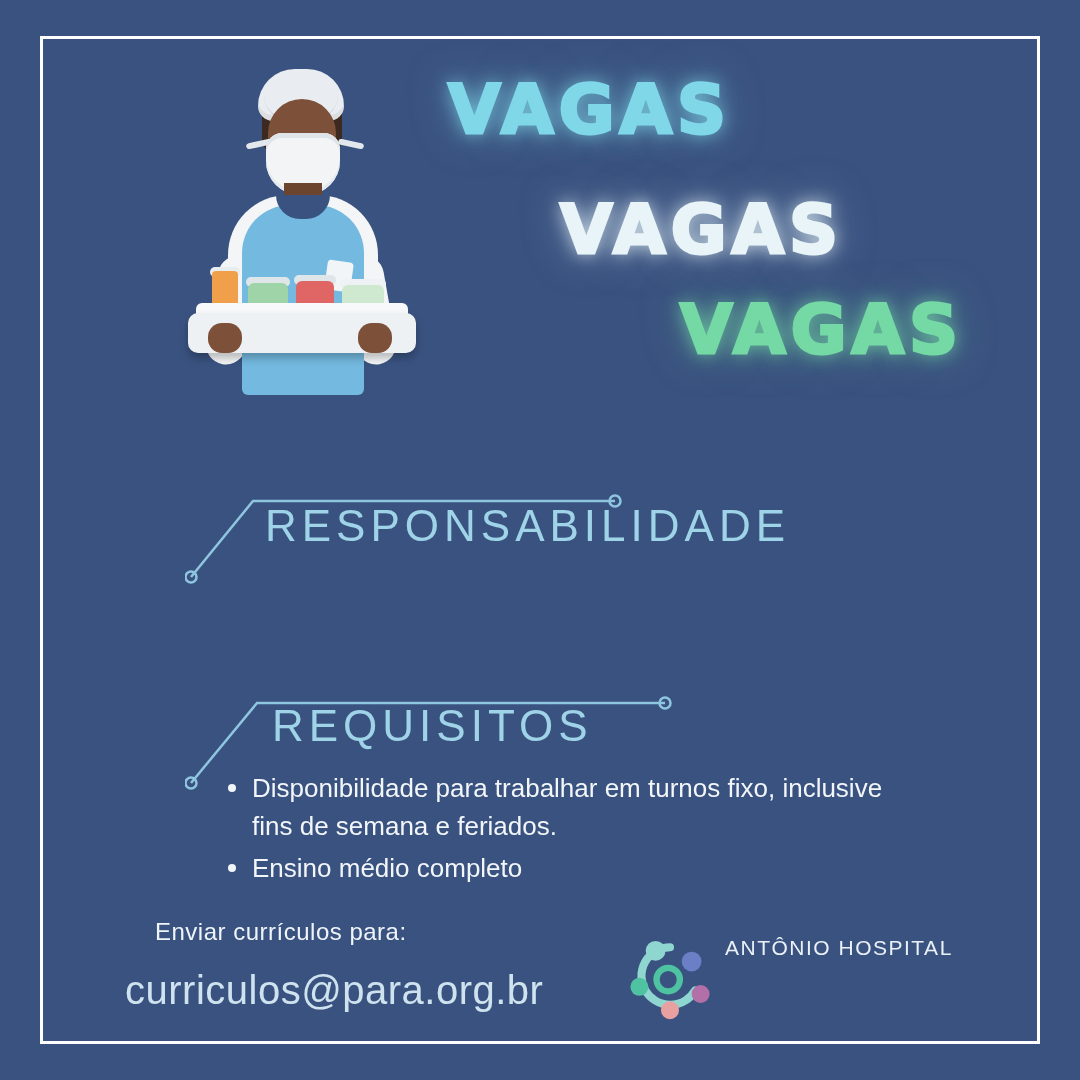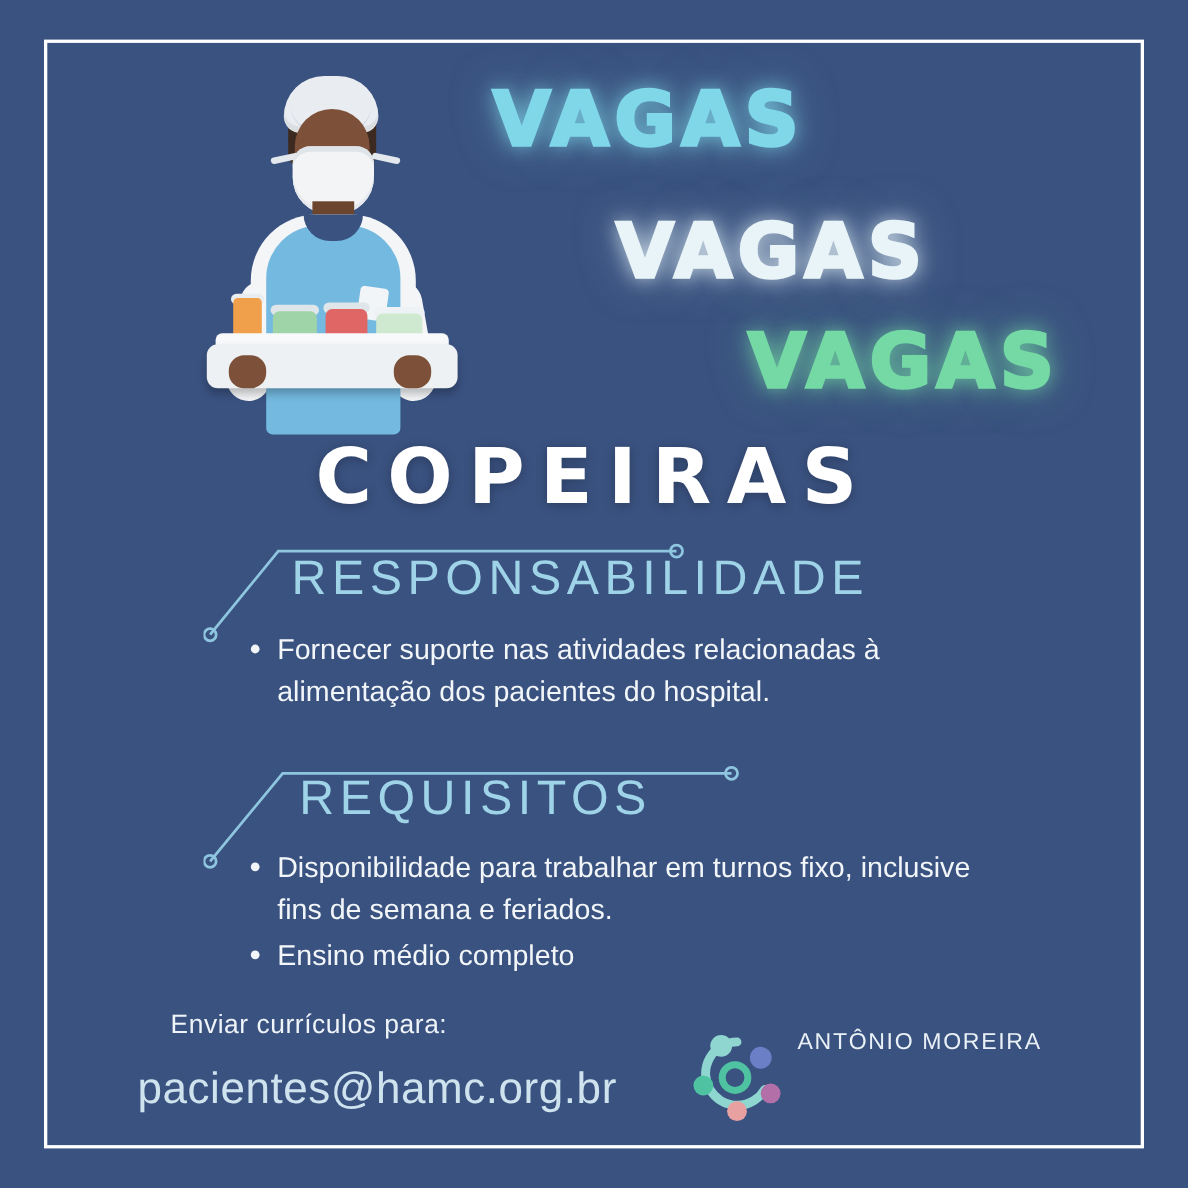--- a/index.html
+++ b/index.html
@@ -273,60 +273,56 @@
     <div class="tray-top"></div>
     <div class="tray"></div>
     <div class="hand l"></div>
     <div class="hand r"></div>
   </div>
 
   <div class="vagas vagas-1">VAGAS</div>
   <div class="vagas vagas-2">VAGAS</div>
   <div class="vagas vagas-3">VAGAS</div>
 
-  <div class="title">COPEIRAS</div>
 
   <div class="section sec-resp">
     <svg class="connector" width="640" height="110" viewBox="0 0 640 110">
       <polyline points="6,92 68,16 430,16" fill="none" stroke="#8fc6df" stroke-width="2.5"></polyline>
       <circle cx="6" cy="92" r="5.5" fill="none" stroke="#8fc6df" stroke-width="2.5"></circle>
       <circle cx="430" cy="16" r="5.5" fill="none" stroke="#8fc6df" stroke-width="2.5"></circle>
     </svg>
     <div class="sec-head">RESPONSABILIDADE</div>
   </div>
 
-  <ul class="bullets bullets-resp">
-    <li>Fornecer suporte nas atividades relacionadas à alimentação dos pacientes do hospital.</li>
-  </ul>
 
   <div class="section sec-req">
     <svg class="connector" width="640" height="110" viewBox="0 0 640 110">
       <polyline points="6,98 72,18 480,18" fill="none" stroke="#8fc6df" stroke-width="2.5"></polyline>
       <circle cx="6" cy="98" r="5.5" fill="none" stroke="#8fc6df" stroke-width="2.5"></circle>
       <circle cx="480" cy="18" r="5.5" fill="none" stroke="#8fc6df" stroke-width="2.5"></circle>
     </svg>
     <div class="sec-head">REQUISITOS</div>
   </div>
 
   <ul class="bullets bullets-req">
     <li>Disponibilidade para trabalhar em turnos fixo, inclusive fins de semana e feriados.</li>
     <li>Ensino médio completo</li>
   </ul>
 
   <div class="cta">Enviar  currículos para:</div>
-  <div class="email">pacientes@hamc.org.br</div>
+  <div class="email">curriculos@para.org.br</div>
 
   <div class="logo">
     <svg class="logo-mark" viewBox="0 0 100 100">
       <path d="M50 18 A32 32 0 1 0 78 66" fill="none" stroke="#8fd6d0" stroke-width="9" stroke-linecap="round"></path>
       <circle cx="34" cy="22" r="11" fill="#8fd6d0"></circle>
       <circle cx="74" cy="34" r="11" fill="#6b7fc7"></circle>
       <circle cx="84" cy="70" r="10" fill="#b36fa8"></circle>
       <circle cx="50" cy="88" r="10" fill="#e8a0a0"></circle>
       <circle cx="16" cy="62" r="10" fill="#4fc3a1"></circle>
       <circle cx="48" cy="54" r="13" fill="none" stroke="#4fc3a1" stroke-width="7"></circle>
     </svg>
     <div class="logo-text">
-      <div class="logo-sub1">ANTÔNIO MOREIRA</div>
+      <div class="logo-sub1">ANTÔNIO HOSPITAL</div>
     </div>
   </div>
 
 </div>
 
 </body></html>

